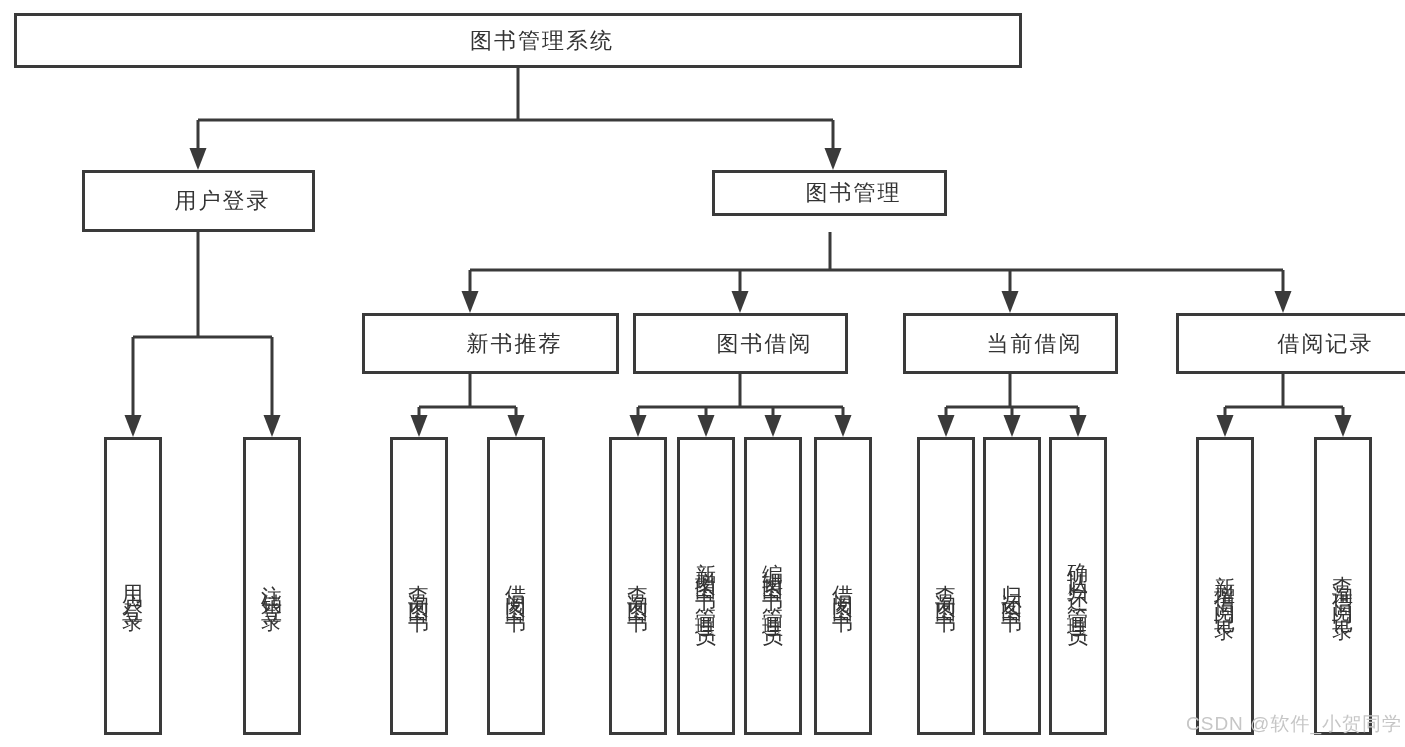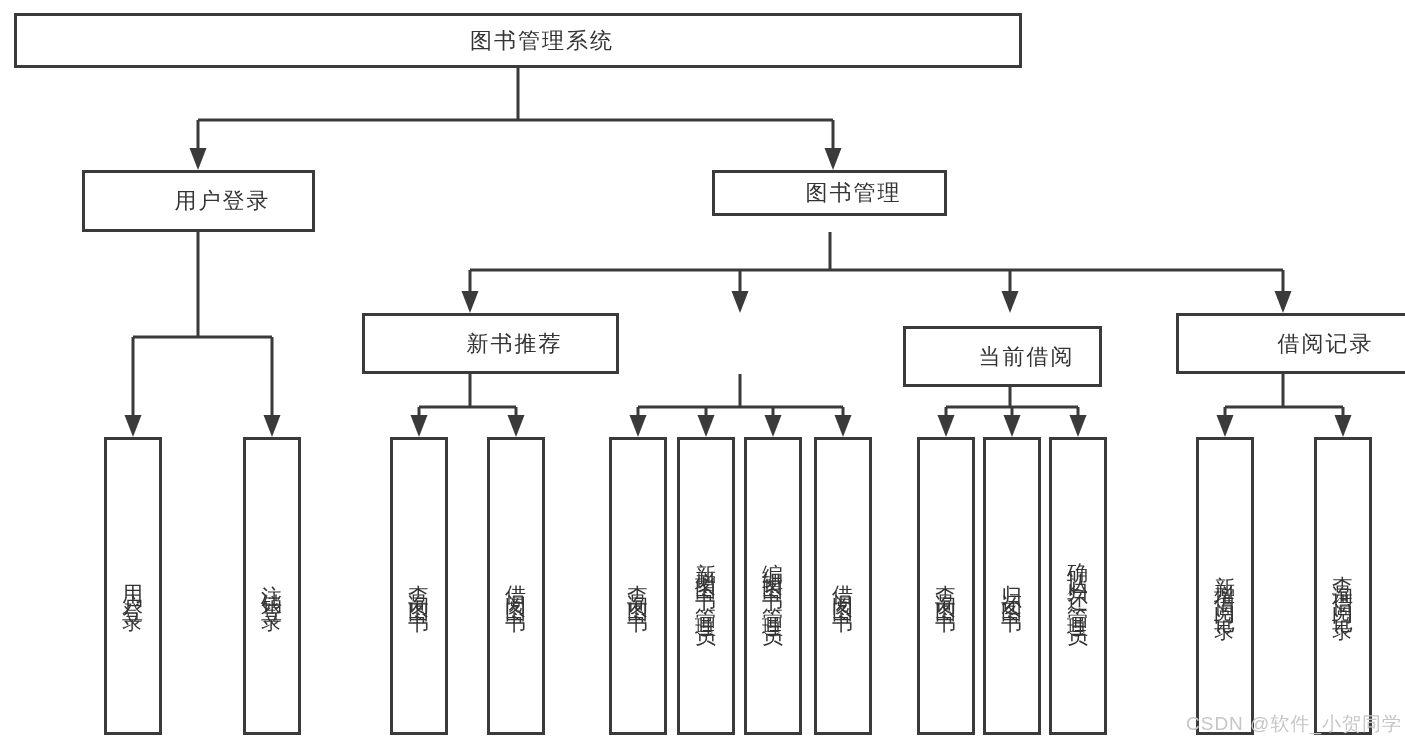--- a/index.html
+++ b/index.html
@@ -81,21 +81,22 @@
         <polygon points="1343,437 1334.5,415 1351.5,415"></polygon>
       </g>
   </svg>
 
   <div class="box hbox" style="left:14px;top:13px;width:1008px;height:55px">图书管理系统</div>
 
   <div class="box hbox" style="left:82px;top:170px;width:233px;height:62px">用户登录</div>
   <div class="box hbox" style="left:712px;top:170px;width:235px;height:46px">图书管理</div>
 
   <div class="box hbox" style="left:362px;top:313px;width:257px;height:61px">新书推荐</div>
-  <div class="box hbox" style="left:903px;top:326px;width:199px;height:61px">当前借阅</div>
+  <div class="box hbox" style="left:633px;top:313px;width:215px;height:61px">图书借阅</div>
+  <div class="box hbox" style="left:903px;top:313px;width:215px;height:61px">当前借阅</div>
   <div class="box hbox" style="left:1176px;top:313px;width:251px;height:61px">借阅记录</div>
 
   <div class="box vbox" style="left:104px;top:437px;width:58px;height:298px">
     <span class="vtext">用户登录</span>
     </div>
   <div class="box vbox" style="left:243px;top:437px;width:58px;height:298px">
     <span class="vtext">注销登录</span>
     </div>
 
   <div class="box vbox" style="left:390px;top:437px;width:58px;height:298px">

